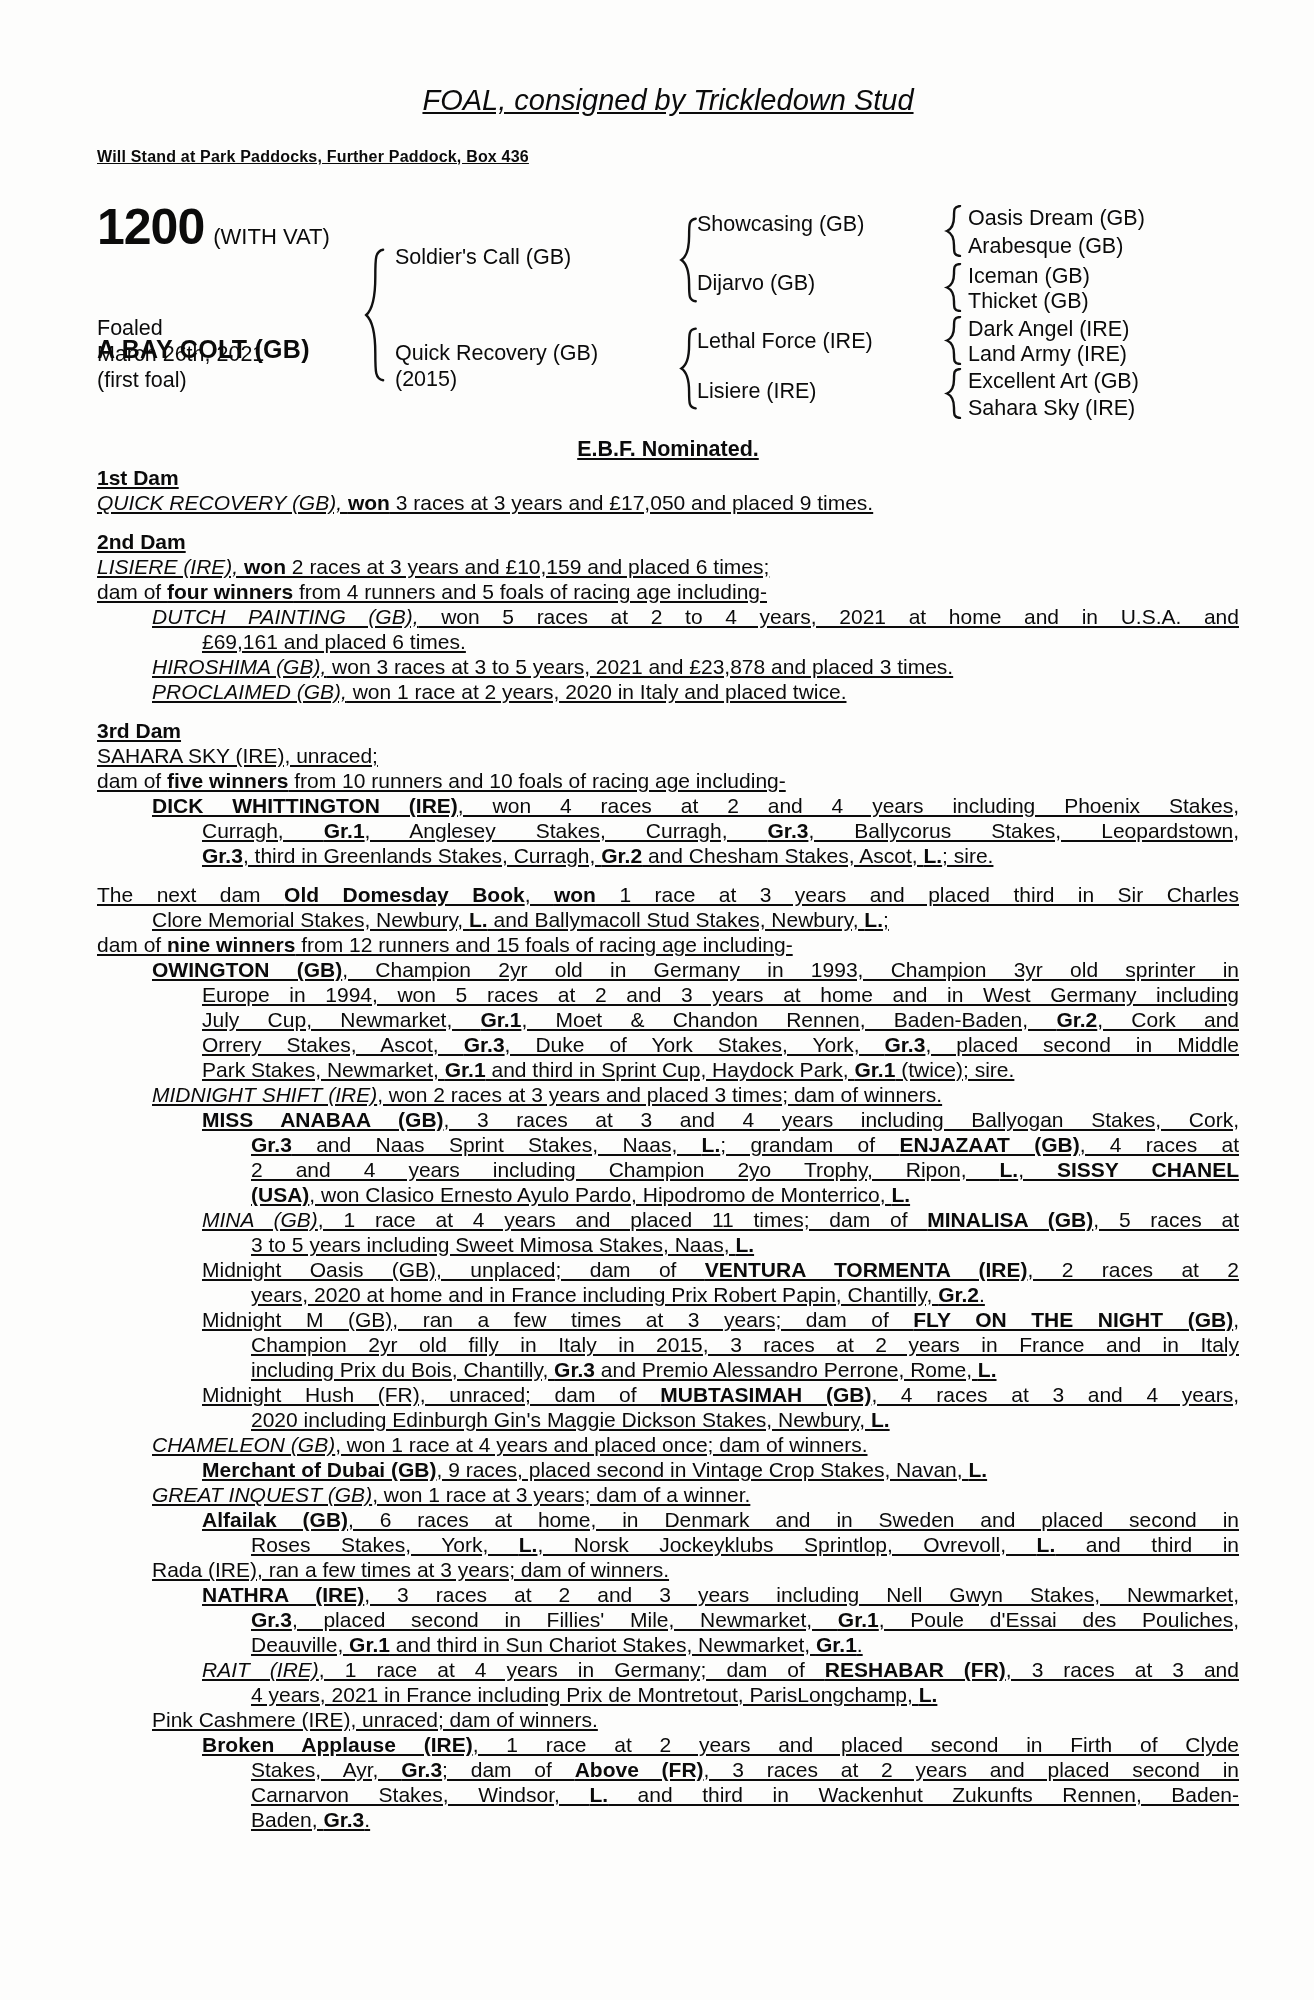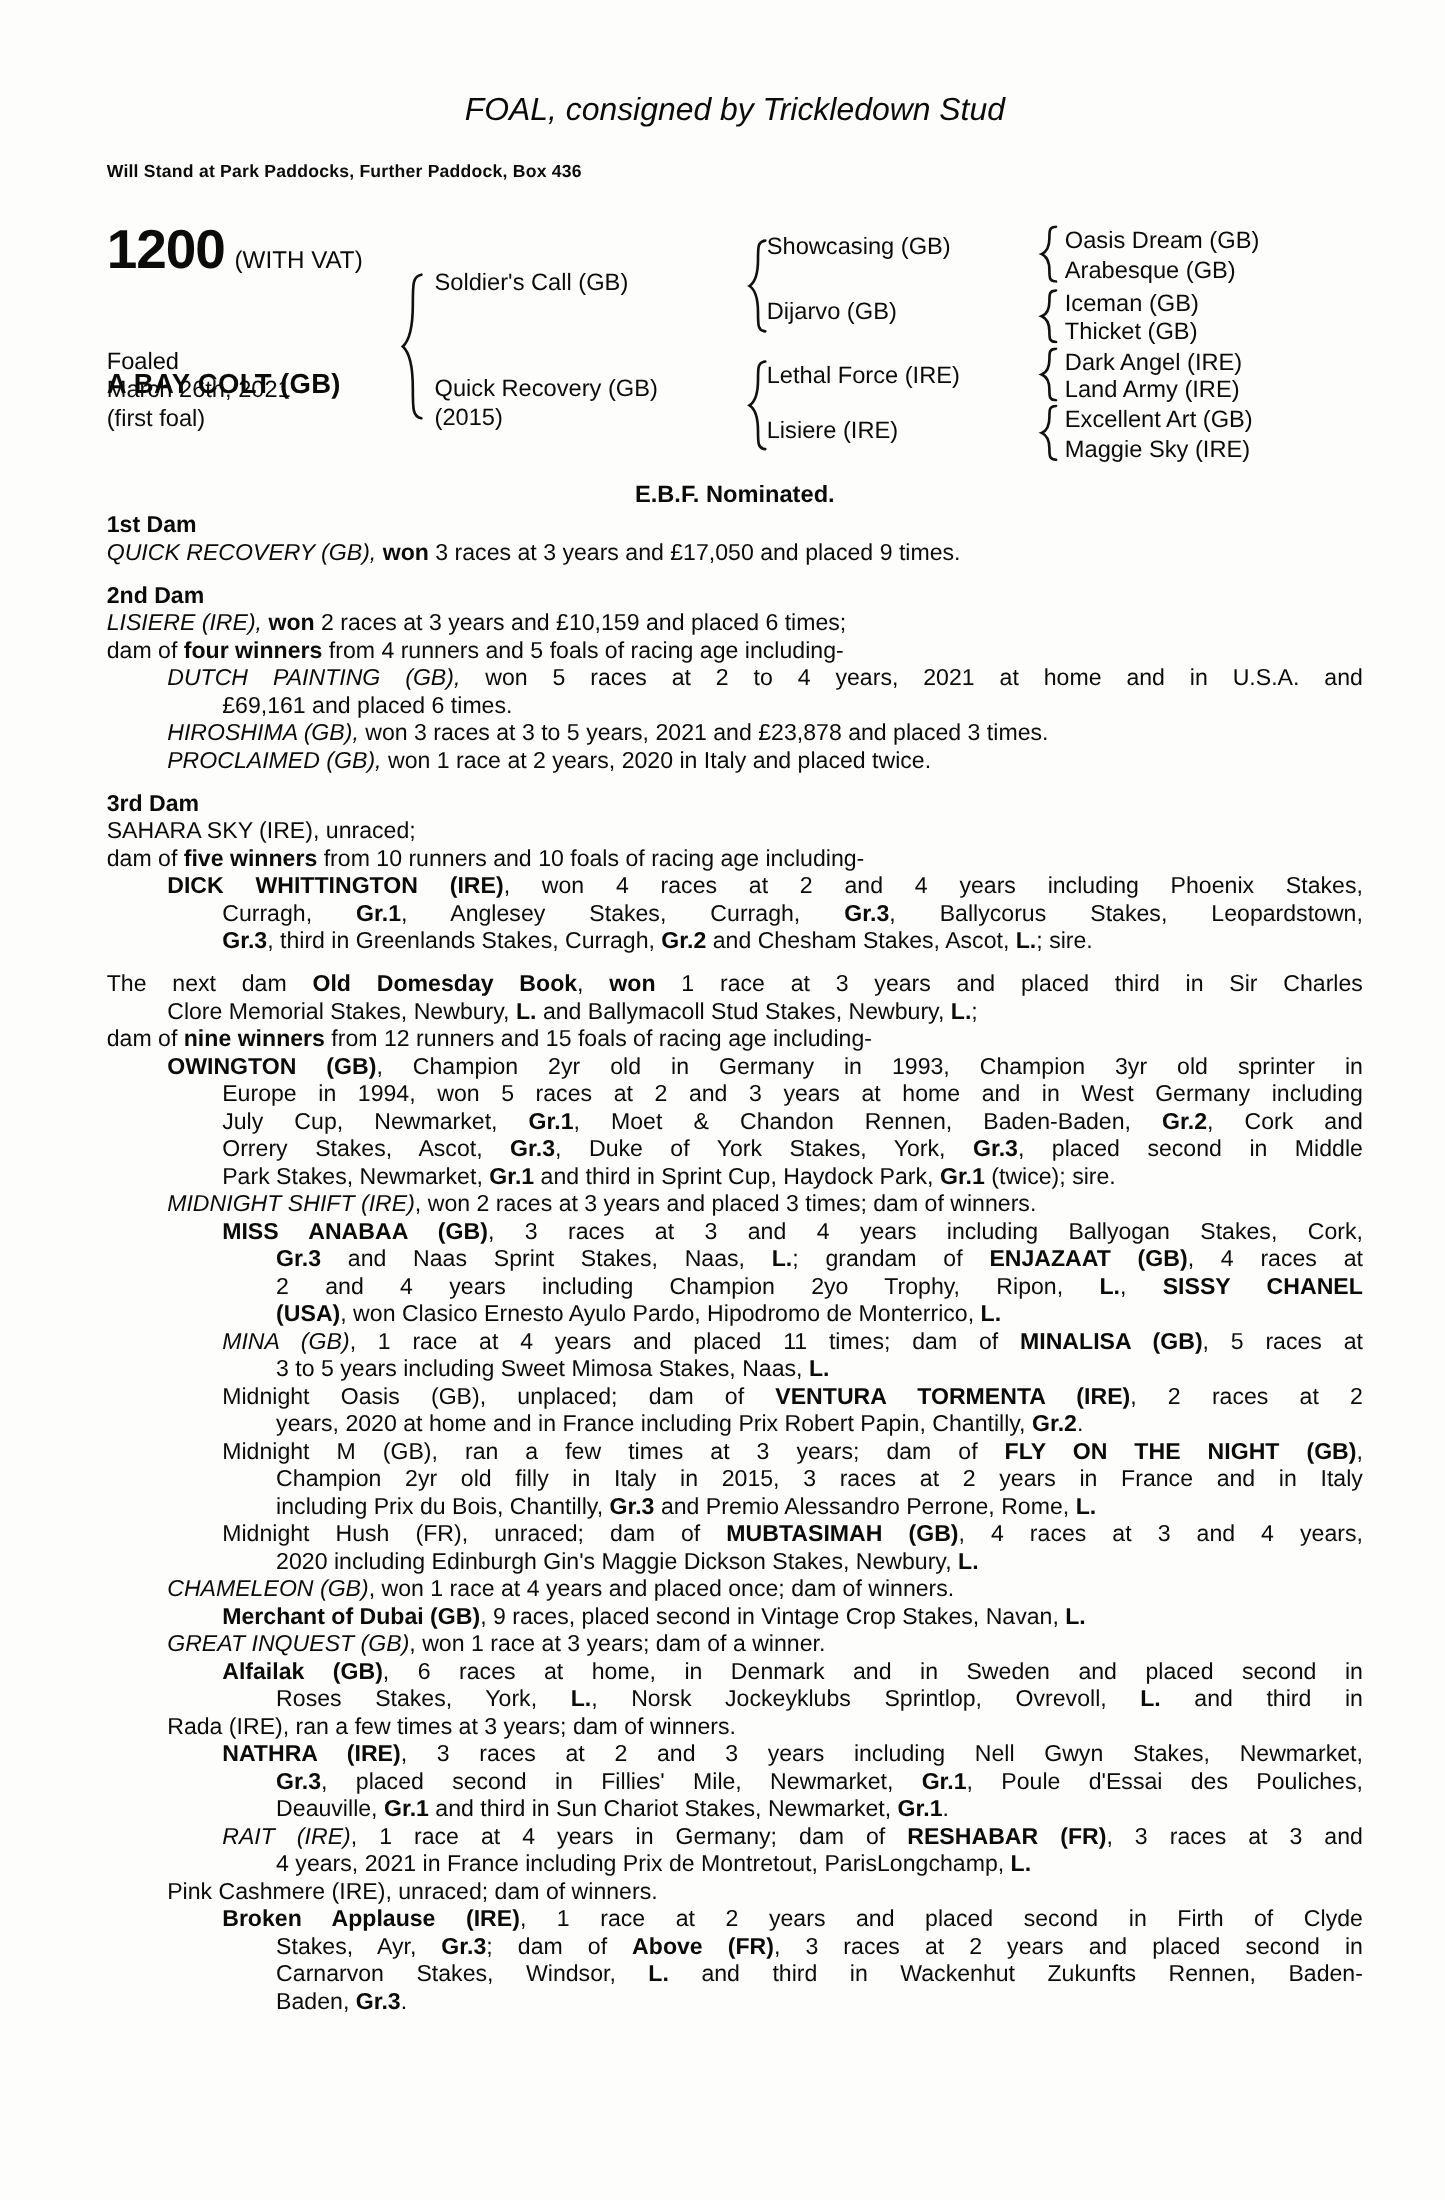--- a/index.html
+++ b/index.html
@@ -8,20 +8,21 @@
     background:#fdfdfc;
     color:#0b0b0b;
     font-family:"Liberation Sans", sans-serif;
     -webkit-font-smoothing:antialiased;
   }
   .page{
     box-sizing:border-box;
     width:1314px;height:2000px;
     padding:84px 75px 16px 97px;
     overflow:hidden;
+    text-decoration:underline;
   }
   
   .title{
     text-align:center;
     font-style:italic;
     font-size:29px;
     line-height:32px;
   }
   .stand{
     margin-top:27px;
@@ -141,21 +142,21 @@
           <path d="M17 2 C11 3 11 8 11 22 Q11 44 4 50 Q11 56 11 78 C11 92 11 97 17 98"></path>
         </svg>
     </div>
     <div class="abs gg0">Oasis Dream (GB)</div>
     <div class="abs gg1">Arabesque (GB)</div>
     <div class="abs gg2">Iceman (GB)</div>
     <div class="abs gg3">Thicket (GB)</div>
     <div class="abs gg4">Dark Angel (IRE)</div>
     <div class="abs gg5">Land Army (IRE)</div>
     <div class="abs gg6">Excellent Art (GB)</div>
-    <div class="abs gg7">Maggie Sky (IRE)</div>
+    <div class="abs gg7">Sahara Sky (IRE)</div>
   </div>
 
   <div class="ebf">E.B.F. Nominated.</div>
 
   <div id="catalog-body">
       <div class="line ind0"><span class="b">1st Dam</span></div>
       <div class="line ind0"><span class="i">QUICK RECOVERY (GB), </span><span class="b">won</span><span> 3 races at 3 years and £17,050 and placed 9 times.</span></div>
       <div class="gap"></div>
       <div class="line ind0"><span class="b">2nd Dam</span></div>
       <div class="line ind0"><span class="i">LISIERE (IRE), </span><span class="b">won</span><span> 2 races at 3 years and £10,159 and placed 6 times;</span></div>

